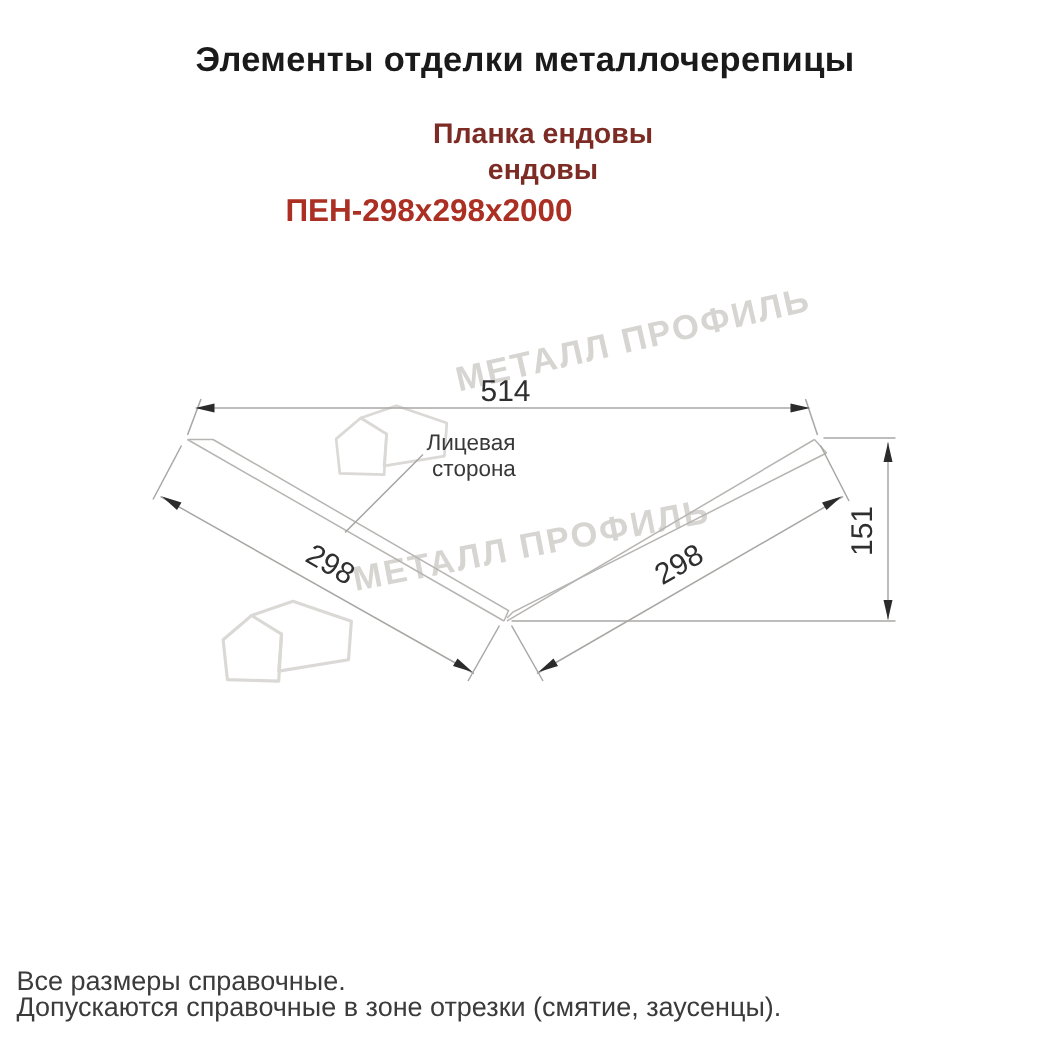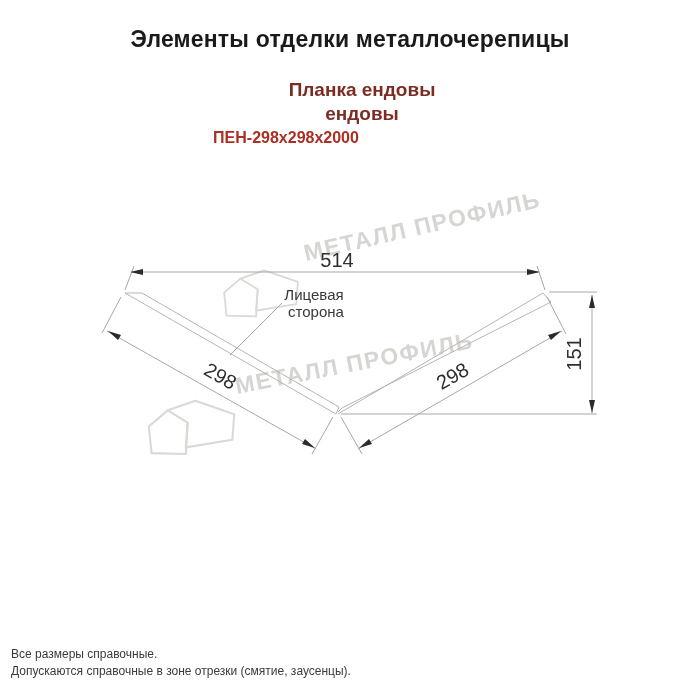--- a/index.html
+++ b/index.html
@@ -10,26 +10,26 @@
   .title{
     position:absolute;top:26px;left:0;width:700px;text-align:center;
     font-size:23px;font-weight:bold;color:#1a1a1a;letter-spacing:0.2px;
   }
   .subtitle{
     position:absolute;top:78px;left:12px;width:700px;text-align:center;
     font-size:19px;font-weight:bold;color:#7d2c25;line-height:24px;
   }
   .article{
     position:absolute;top:129px;left:0;width:572px;text-align:center;
-    font-size:16px;font-weight:bold;color:#ab2f23;
+    font-size:21px;font-weight:bold;color:#ab2f23;
   }
   .drawing{position:absolute;top:0;left:0;}
   .notes{
     position:absolute;left:11px;top:646px;color:#3b3b3b;
-    font-size:12px;line-height:17px;
+    font-size:18px;line-height:17px;
   }
   
   .profile-line{stroke:#b7b5b2;stroke-width:1;fill:none;}
   .dim-line{stroke:#a9a7a4;stroke-width:1;fill:none;}
   .leader-line{stroke:#a9a7a4;stroke-width:1;fill:none;}
   .dim-arrow{fill:#2b2b2b;stroke:none;}
   .dim-text{fill:#2f2f2f;font-size:20px;font-family:"Liberation Sans",sans-serif;}
   .face-text{fill:#383838;font-size:15px;font-family:"Liberation Sans",sans-serif;}
   .wm-text{
     fill:#d7d5d2;font-size:23px;font-weight:bold;letter-spacing:1.5px;

